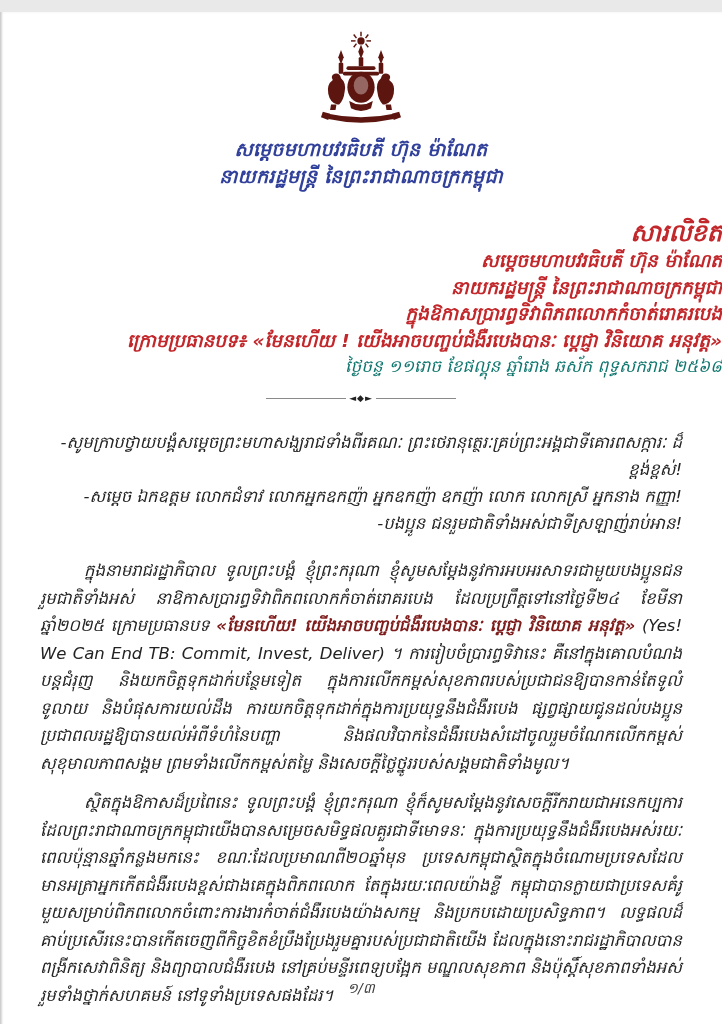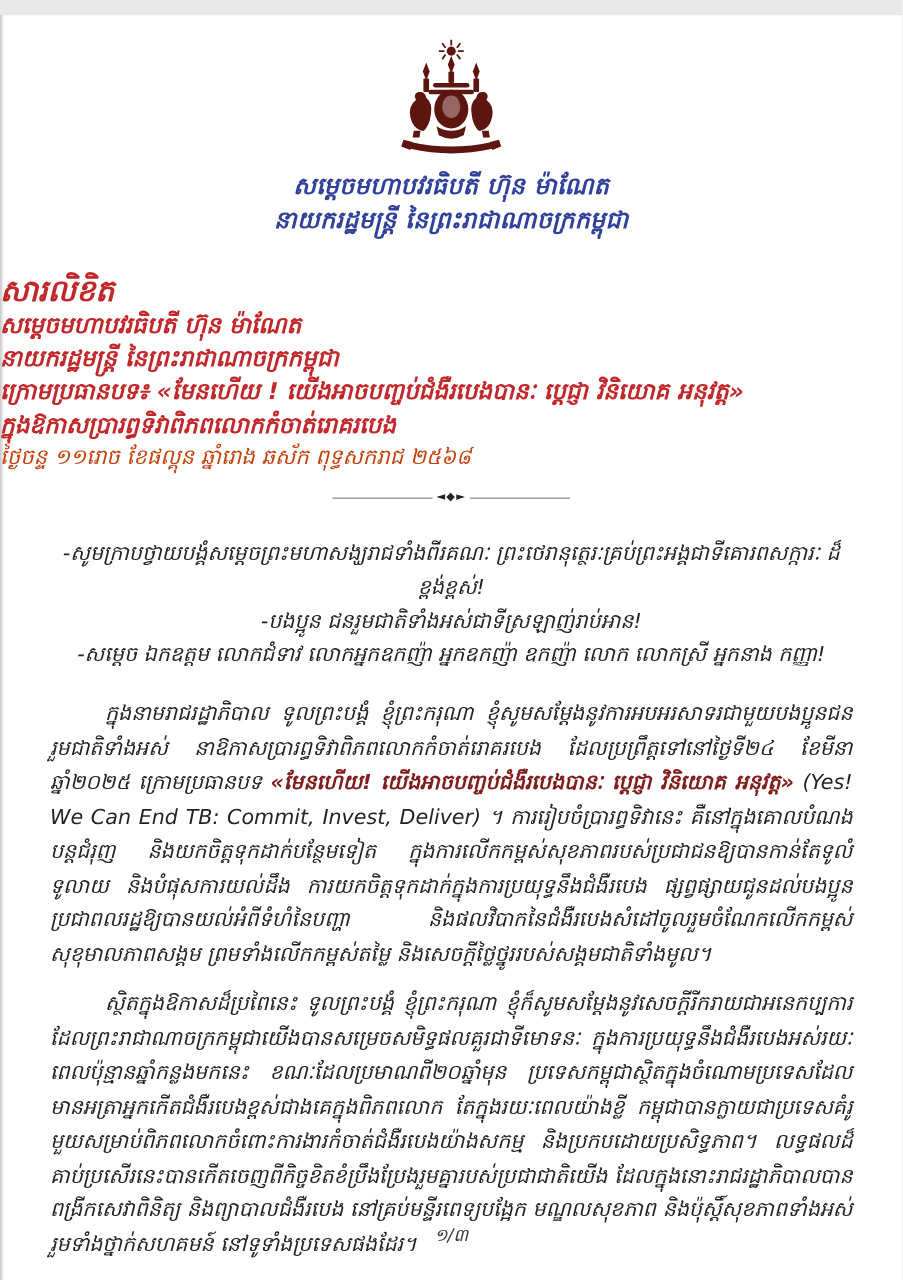--- a/index.html
+++ b/index.html
@@ -37,35 +37,35 @@
   .header-name, .header-title {
     text-align: center;
     color: #31409a;
     font-weight: bold;
     font-size: 19px;
     line-height: 27px;
     letter-spacing: 0.3px;
   }
   .header-name { margin-top: 6px; }
 
-  .title-block { margin-top: 28px; text-align: left; }
+  .title-block { margin-top: 28px; text-align: right; }
   .doc-type {
     color: #c2282b;
     font-size: 24px;
     font-weight: bold;
     line-height: 30px;
   }
   .title-line {
     color: #c2282b;
     font-size: 18.5px;
     font-weight: bold;
     line-height: 26.5px;
   }
   .date-line {
-    color: #c2410c;
+    color: #0f766e;
     font-size: 17px;
     font-weight: normal;
     line-height: 25px;
   }
 
   .divider {
     margin: 14px auto 0 auto;
     width: 190px;
     display: flex;
     align-items: center;
@@ -79,21 +79,21 @@
     padding: 0 3px;
     color: #222;
   }
 
   .salutations {
     margin: 26px 40px 0 40px;
     color: #232323;
     font-size: 16.5px;
     line-height: 27px;
   }
-  .salutations p { text-align: center; }
+  .salutations p { text-align: right; }
 
   .body-text {
     margin: 20px 40px 0 40px;
     color: #232323;
     font-size: 16.5px;
     line-height: 27.5px;
     text-align: justify;
   }
   .body-text p { text-indent: 44px; margin-top: 12px; }
   .body-text p:first-child { margin-top: 0; }
@@ -157,35 +157,35 @@
     </svg>
   </div>
 
   <div class="header-name">សម្តេចមហាបវរធិបតី ហ៊ុន ម៉ាណែត</div>
   <div class="header-title">នាយករដ្ឋមន្ត្រី នៃព្រះរាជាណាចក្រកម្ពុជា</div>
 
   <div class="title-block">
     <div class="doc-type">សារលិខិត</div>
     <div class="title-line">សម្តេចមហាបវរធិបតី ហ៊ុន ម៉ាណែត</div>
     <div class="title-line">នាយករដ្ឋមន្ត្រី នៃព្រះរាជាណាចក្រកម្ពុជា</div>
+    <div class="title-line">ក្នុងឱកាសប្រារព្ធទិវាពិភពលោកកំចាត់រោគរបេង</div>
     <div class="title-line">ក្រោមប្រធានបទ៖ «មែនហើយ ! យើងអាចបញ្ចប់ជំងឺរបេងបានៈ ប្តេជ្ញា វិនិយោគ អនុវត្ត»</div>
-    <div class="title-line">ក្នុងឱកាសប្រារព្ធទិវាពិភពលោកកំចាត់រោគរបេង</div>
     <div class="date-line">ថ្ងៃចន្ទ ១១រោច ខែផល្គុន ឆ្នាំរោង ឆស័ក ពុទ្ធសករាជ ២៥៦៨</div>
   </div>
 
   <div class="divider">
     <span class="line"></span>
     <span class="ornament">◄◆►</span>
     <span class="line"></span>
   </div>
 
   <div class="salutations">
     <p>-សូមក្រាបថ្វាយបង្គំសម្តេចព្រះមហាសង្ឃរាជទាំងពីរគណៈ ព្រះថេរានុត្ថេរៈគ្រប់ព្រះអង្គជាទីគោរពសក្ការៈ ដ៏ខ្ពង់ខ្ពស់!</p>
+    <p>-សម្តេច ឯកឧត្តម លោកជំទាវ លោកអ្នកឧកញ៉ា អ្នកឧកញ៉ា ឧកញ៉ា លោក លោកស្រី អ្នកនាង កញ្ញា!</p>
     <p>-បងប្អូន ជនរួមជាតិទាំងអស់ជាទីស្រឡាញ់រាប់អាន!</p>
-    <p>-សម្តេច ឯកឧត្តម លោកជំទាវ លោកអ្នកឧកញ៉ា អ្នកឧកញ៉ា ឧកញ៉ា លោក លោកស្រី អ្នកនាង កញ្ញា!</p>
   </div>
 
   <div class="body-text">
     <p><span>ក្នុងនាមរាជរដ្ឋាភិបាល ទូលព្រះបង្គំ ខ្ញុំព្រះករុណា ខ្ញុំសូមសម្តែងនូវការអបអរសាទរជាមួយបងប្អូនជនរួមជាតិទាំងអស់ នាឱកាសប្រារព្ធទិវាពិភពលោកកំចាត់រោគរបេង ដែលប្រព្រឹត្តទៅនៅថ្ងៃទី២៤ ខែមីនា ឆ្នាំ២០២៥ ក្រោមប្រធានបទ </span><span class="theme-bold">«មែនហើយ! យើងអាចបញ្ចប់ជំងឺរបេងបានៈ ប្តេជ្ញា វិនិយោគ អនុវត្ត»</span><span> (Yes! We Can End TB: Commit, Invest, Deliver) ។ ការរៀបចំប្រារព្ធទិវានេះ គឺនៅក្នុងគោលបំណងបន្តជំរុញ និងយកចិត្តទុកដាក់បន្ថែមទៀត ក្នុងការលើកកម្ពស់សុខភាពរបស់ប្រជាជនឱ្យបានកាន់តែទូលំទូលាយ និងបំផុសការយល់ដឹង ការយកចិត្តទុកដាក់ក្នុងការប្រយុទ្ធនឹងជំងឺរបេង ផ្សព្វផ្សាយជូនដល់បងប្អូនប្រជាពលរដ្ឋឱ្យបានយល់អំពីទំហំនៃបញ្ហា និងផលវិបាកនៃជំងឺរបេងសំដៅចូលរួមចំណែកលើកកម្ពស់សុខុមាលភាពសង្គម ព្រមទាំងលើកកម្ពស់តម្លៃ និងសេចក្តីថ្លៃថ្នូររបស់សង្គមជាតិទាំងមូល។</span></p>
     <p>ស្ថិតក្នុងឱកាសដ៏ប្រពៃនេះ ទូលព្រះបង្គំ ខ្ញុំព្រះករុណា ខ្ញុំក៏សូមសម្តែងនូវសេចក្តីរីករាយជាអនេកប្បការ ដែលព្រះរាជាណាចក្រកម្ពុជាយើងបានសម្រេចសមិទ្ធផលគួរជាទីមោទនៈ ក្នុងការប្រយុទ្ធនឹងជំងឺរបេងអស់រយៈពេលប៉ុន្មានឆ្នាំកន្លងមកនេះ ខណៈដែលប្រមាណពី២០ឆ្នាំមុន ប្រទេសកម្ពុជាស្ថិតក្នុងចំណោមប្រទេសដែលមានអត្រាអ្នកកើតជំងឺរបេងខ្ពស់ជាងគេក្នុងពិភពលោក តែក្នុងរយៈពេលយ៉ាងខ្លី កម្ពុជាបានក្លាយជាប្រទេសគំរូមួយសម្រាប់ពិភពលោកចំពោះការងារកំចាត់ជំងឺរបេងយ៉ាងសកម្ម និងប្រកបដោយប្រសិទ្ធភាព។ លទ្ធផលដ៏គាប់ប្រសើរនេះបានកើតចេញពីកិច្ចខិតខំប្រឹងប្រែងរួមគ្នារបស់ប្រជាជាតិយើង ដែលក្នុងនោះរាជរដ្ឋាភិបាលបានពង្រីកសេវាពិនិត្យ និងព្យាបាលជំងឺរបេង នៅគ្រប់មន្ទីរពេទ្យបង្អែក មណ្ឌលសុខភាព និងប៉ុស្តិ៍សុខភាពទាំងអស់ រួមទាំងថ្នាក់សហគមន៍ នៅទូទាំងប្រទេសផងដែរ។</p>
   </div>
 
   <div class="page-number">១/៣</div>
 
   <div class="edge-bottom"></div>

